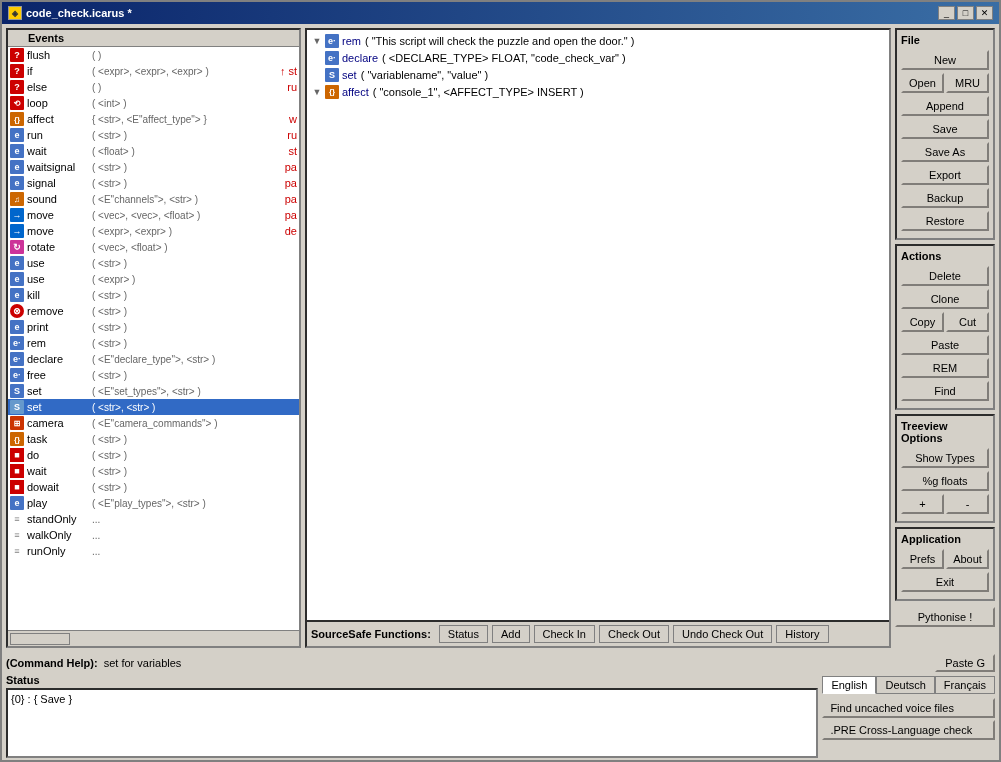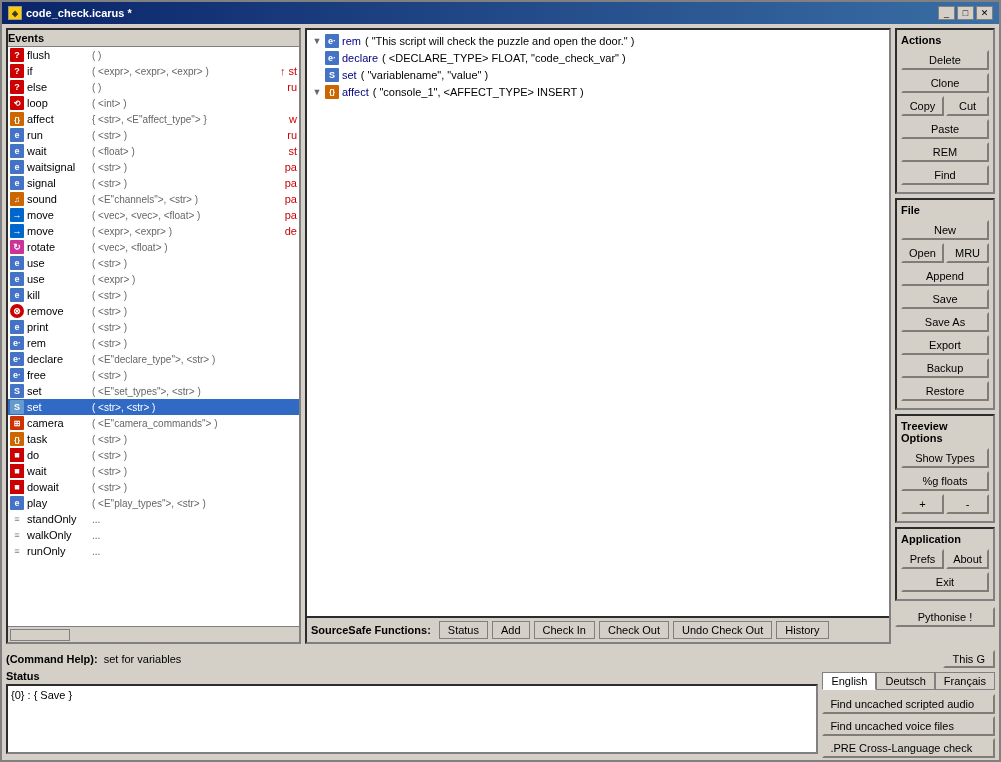--- a/index.html
+++ b/index.html
@@ -32,21 +32,21 @@
     .events-panel {
       width: 295px;
       flex-shrink: 0;
       display: flex;
       flex-direction: column;
       border: 2px inset #808080;
       background: white;
     }
     .panel-header {
       background: #d4d0c8;
-      padding: 2px 0;
+      padding: 2px 20px;
       font-weight: bold;
       border-bottom: 1px solid #808080;
     }
     .events-list {
       flex: 1;
       overflow-y: auto;
       overflow-x: hidden;
     }
     .event-item {
       display: flex;
@@ -389,45 +389,45 @@
         <button class="ss-btn">Add</button>
         <button class="ss-btn">Check In</button>
         <button class="ss-btn">Check Out</button>
         <button class="ss-btn">Undo Check Out</button>
         <button class="ss-btn">History</button>
       </div>
     </div>
 
     <div class="right-panel">
       <div class="right-section">
+        <div class="right-section-title">File</div>
+        <button class="action-btn">New</button>
+        <div class="action-btn-row">
+          <button class="action-btn-half">Open</button>
+          <button class="action-btn-half">MRU</button>
+        </div>
+        <button class="action-btn">Append</button>
+        <button class="action-btn">Save</button>
+        <button class="action-btn">Save As</button>
+        <button class="action-btn">Export</button>
+        <button class="action-btn">Backup</button>
+        <button class="action-btn">Restore</button>
+      </div>
+
+      <div class="right-section">
         <div class="right-section-title">Actions</div>
         <button class="action-btn">Delete</button>
         <button class="action-btn">Clone</button>
         <div class="action-btn-row">
           <button class="action-btn-half">Copy</button>
           <button class="action-btn-half">Cut</button>
         </div>
         <button class="action-btn">Paste</button>
         <button class="action-btn">REM</button>
         <button class="action-btn">Find</button>
-      </div>
-
-      <div class="right-section">
-        <div class="right-section-title">File</div>
-        <button class="action-btn">New</button>
-        <div class="action-btn-row">
-          <button class="action-btn-half">Open</button>
-          <button class="action-btn-half">MRU</button>
-        </div>
-        <button class="action-btn">Append</button>
-        <button class="action-btn">Save</button>
-        <button class="action-btn">Save As</button>
-        <button class="action-btn">Export</button>
-        <button class="action-btn">Backup</button>
-        <button class="action-btn">Restore</button>
       </div>
 
       <div class="right-section">
         <div class="right-section-title">Treeview Options</div>
         <button class="action-btn">Show Types</button>
         <button class="action-btn">%g floats</button>
         <div class="action-btn-row">
           <button class="action-btn-half">+</button>
           <button class="action-btn-half">-</button>
         </div>
@@ -445,36 +445,35 @@
       <button class="action-btn" style="margin-top:2px;">Pythonise !</button>
 
     </div>
 
   </div>
 
   <div class="bottom-area">
     <div class="command-help">
       <span class="cmd-label">(Command Help):</span>
       <span class="cmd-value">set for variables</span>
-      <button class="mike-btn">This G</button>
+      <button class="mike-btn">Paste G</button>
     </div>
     <div style="display:flex;gap:4px;align-items:flex-start;">
       <div style="flex:1;display:flex;flex-direction:column;">
         <div class="status-label">Status</div>
         <div class="status-area">
           <span class="status-text">{0} : { Save }</span>
         </div>
       </div>
       <div style="display:flex;flex-direction:column;gap:2px;min-width:160px;">
         <div class="lang-row">
           <button class="lang-btn active">English</button>
           <button class="lang-btn">Deutsch</button>
           <button class="lang-btn">Français</button>
         </div>
         <div class="extra-btns">
-          <button class="extra-btn">Find uncached scripted audio</button>
           <button class="extra-btn">Find uncached voice files</button>
           <button class="extra-btn">.PRE Cross-Language check</button>
         </div>
       </div>
     </div>
   </div>
 </div>
 
 </body></html>

